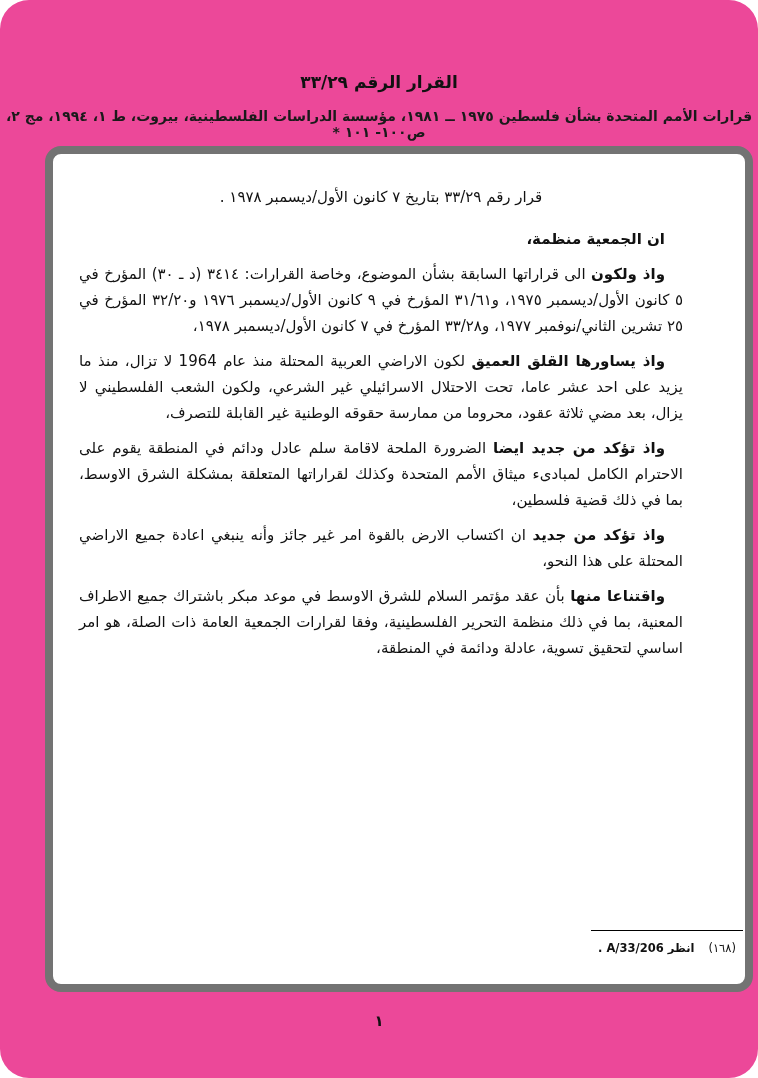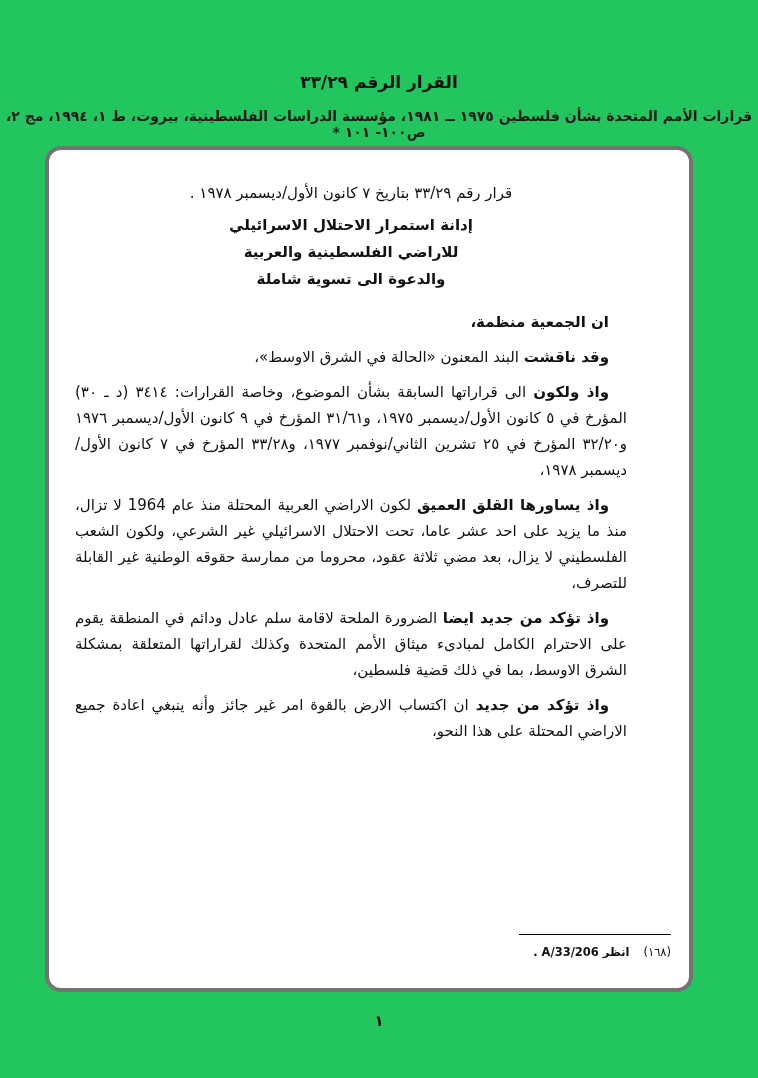--- a/index.html
+++ b/index.html
@@ -5,44 +5,45 @@
   * { margin: 0; padding: 0; box-sizing: border-box; }
   html, body { background: #ffffff; }
   body {
     width: 758px; height: 1078px;
     position: relative;
     font-family: "DejaVu Sans", sans-serif;
     color: #111;
   }
   .page {
     position: absolute; inset: 0;
-    background: #22c55e;
+    background: #ec4899;
     overflow: hidden;
+    border-radius: 29px;
   }
   .doc-title {
     position: absolute; top: 72px; left: 0; right: 0;
     text-align: center;
     direction: rtl;
     font-size: 17px;
     font-weight: bold;
     letter-spacing: .5px;
   }
   .source-line {
     position: absolute; top: 108px; left: 0; right: 0;
     text-align: center;
     direction: rtl;
     font-size: 14px;
     font-weight: bold;
     color: #1a1a1a;
   }
   .green-box {
     position: absolute;
     left: 45px; top: 146px;
-    width: 648px; height: 846px;
-    border: 4px solid #737373;
+    width: 708px; height: 846px;
+    border: 8px solid #737373;
     border-radius: 16px;
     background: #ffffff;
   }
   .content {
     position: absolute;
     top: 30px; right: 62px; left: 26px;
     direction: rtl;
     font-size: 15px;
     line-height: 26px;
     text-align: justify;
@@ -67,23 +68,23 @@
     text-indent: 18px;
   }
   .para .lead { font-weight: bold; }
   .fn-ref {
     font-size: 9.5px;
     vertical-align: super;
     line-height: 0;
   }
   .footnote {
     position: absolute;
-    bottom: 28px; right: 18px;
+    bottom: 28px; right: 2px;
     direction: rtl;
-    text-align: right;
+    text-align: center;
     font-size: 11.5px;
     line-height: 16px;
   }
   .footnote-rule {
     width: 152px; height: 1px;
     background: #000;
     margin-bottom: 9px;
   }
   .fn-marker { margin-left: 14px; }
   .fn-body { font-weight: bold; }
@@ -103,39 +104,34 @@
   <h1 class="doc-title">القرار الرقم ٣٣/٢٩</h1>
 
   <div class="source-line">قرارات الأمم المتحدة بشأن فلسطين ١٩٧٥ ــ ١٩٨١، مؤسسة الدراسات الفلسطينية، بيروت، ط ١، ١٩٩٤، مج ٢، ص١٠٠- ١٠١ *</div>
 
   <div class="green-box">
 
     <div class="content">
 
       <p class="date-line">قرار رقم ٣٣/٢٩ بتاريخ ٧ كانون الأول/ديسمبر ١٩٧٨ .</p>
 
-      <div class="res-heading">
-        <p>إدانة استمرار الاحتلال الاسرائيلي</p>
-        <p>للاراضي الفلسطينية والعربية</p>
-        <p>والدعوة الى تسوية شاملة</p>
-      </div>
 
       <p class="opening">ان الجمعية منظمة،</p>
 
-      <p class="para"><b class="lead">وقد ناقشت</b> <span>البند المعنون «الحالة في الشرق الاوسط»،</span><sup class="fn-ref"></sup></p>
 
       <p class="para"><b class="lead">واذ ولكون</b> <span>الى قراراتها السابقة بشأن الموضوع، وخاصة القرارات: ٣٤١٤ (د ـ ٣٠) المؤرخ في ٥ كانون الأول/ديسمبر ١٩٧٥، و٣١/٦١ المؤرخ في ٩ كانون الأول/ديسمبر ١٩٧٦ و٣٢/٢٠ المؤرخ في ٢٥ تشرين الثاني/نوفمبر ١٩٧٧، و٣٣/٢٨ المؤرخ في ٧ كانون الأول/ديسمبر ١٩٧٨،</span><sup class="fn-ref"></sup></p>
 
 
       <p class="para"><b class="lead">واذ يساورها القلق العميق</b> <span>لكون الاراضي العربية المحتلة منذ عام 1964 لا تزال، منذ ما يزيد على احد عشر عاما، تحت الاحتلال الاسرائيلي غير الشرعي، ولكون الشعب الفلسطيني لا يزال، بعد مضي ثلاثة عقود، محروما من ممارسة حقوقه الوطنية غير القابلة للتصرف،</span><sup class="fn-ref"></sup></p>
 
       <p class="para"><b class="lead">واذ تؤكد من جديد ايضا</b> <span>الضرورة الملحة لاقامة سلم عادل ودائم في المنطقة يقوم على الاحترام الكامل لمبادىء ميثاق الأمم المتحدة وكذلك لقراراتها المتعلقة بمشكلة الشرق الاوسط، بما في ذلك قضية فلسطين،</span><sup class="fn-ref"></sup></p>
 
       <p class="para"><b class="lead">واذ تؤكد من جديد</b> <span>ان اكتساب الارض بالقوة امر غير جائز وأنه ينبغي اعادة جميع الاراضي المحتلة على هذا النحو،</span><sup class="fn-ref"></sup></p>
 
+      <p class="para"><b class="lead">واقتناعا منها</b> <span>بأن عقد مؤتمر السلام للشرق الاوسط في موعد مبكر باشتراك جميع الاطراف المعنية، بما في ذلك منظمة التحرير الفلسطينية، وفقا لقرارات الجمعية العامة ذات الصلة، هو امر اساسي لتحقيق تسوية، عادلة ودائمة في المنطقة،</span><sup class="fn-ref"></sup></p>
 
     </div>
 
     <div class="footnote">
       <div class="footnote-rule"></div>
       <p class="footnote-text"><span class="fn-marker">(١٦٨)</span><b class="fn-body">انظر A/33/206 .</b></p>
     </div>
 
   </div>
 

